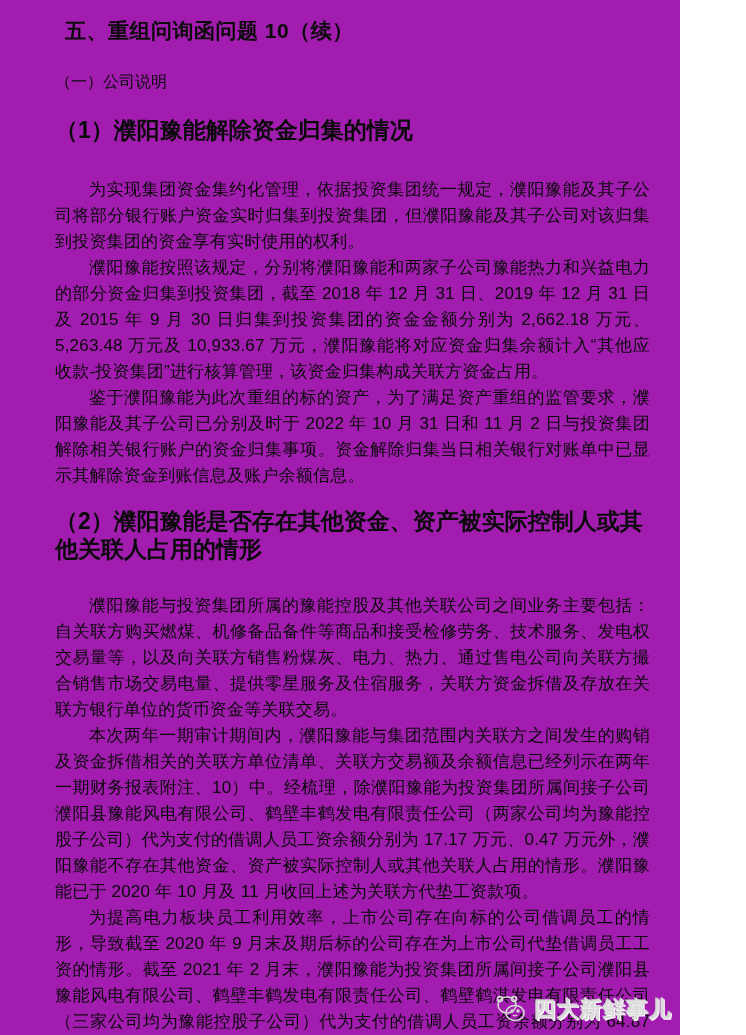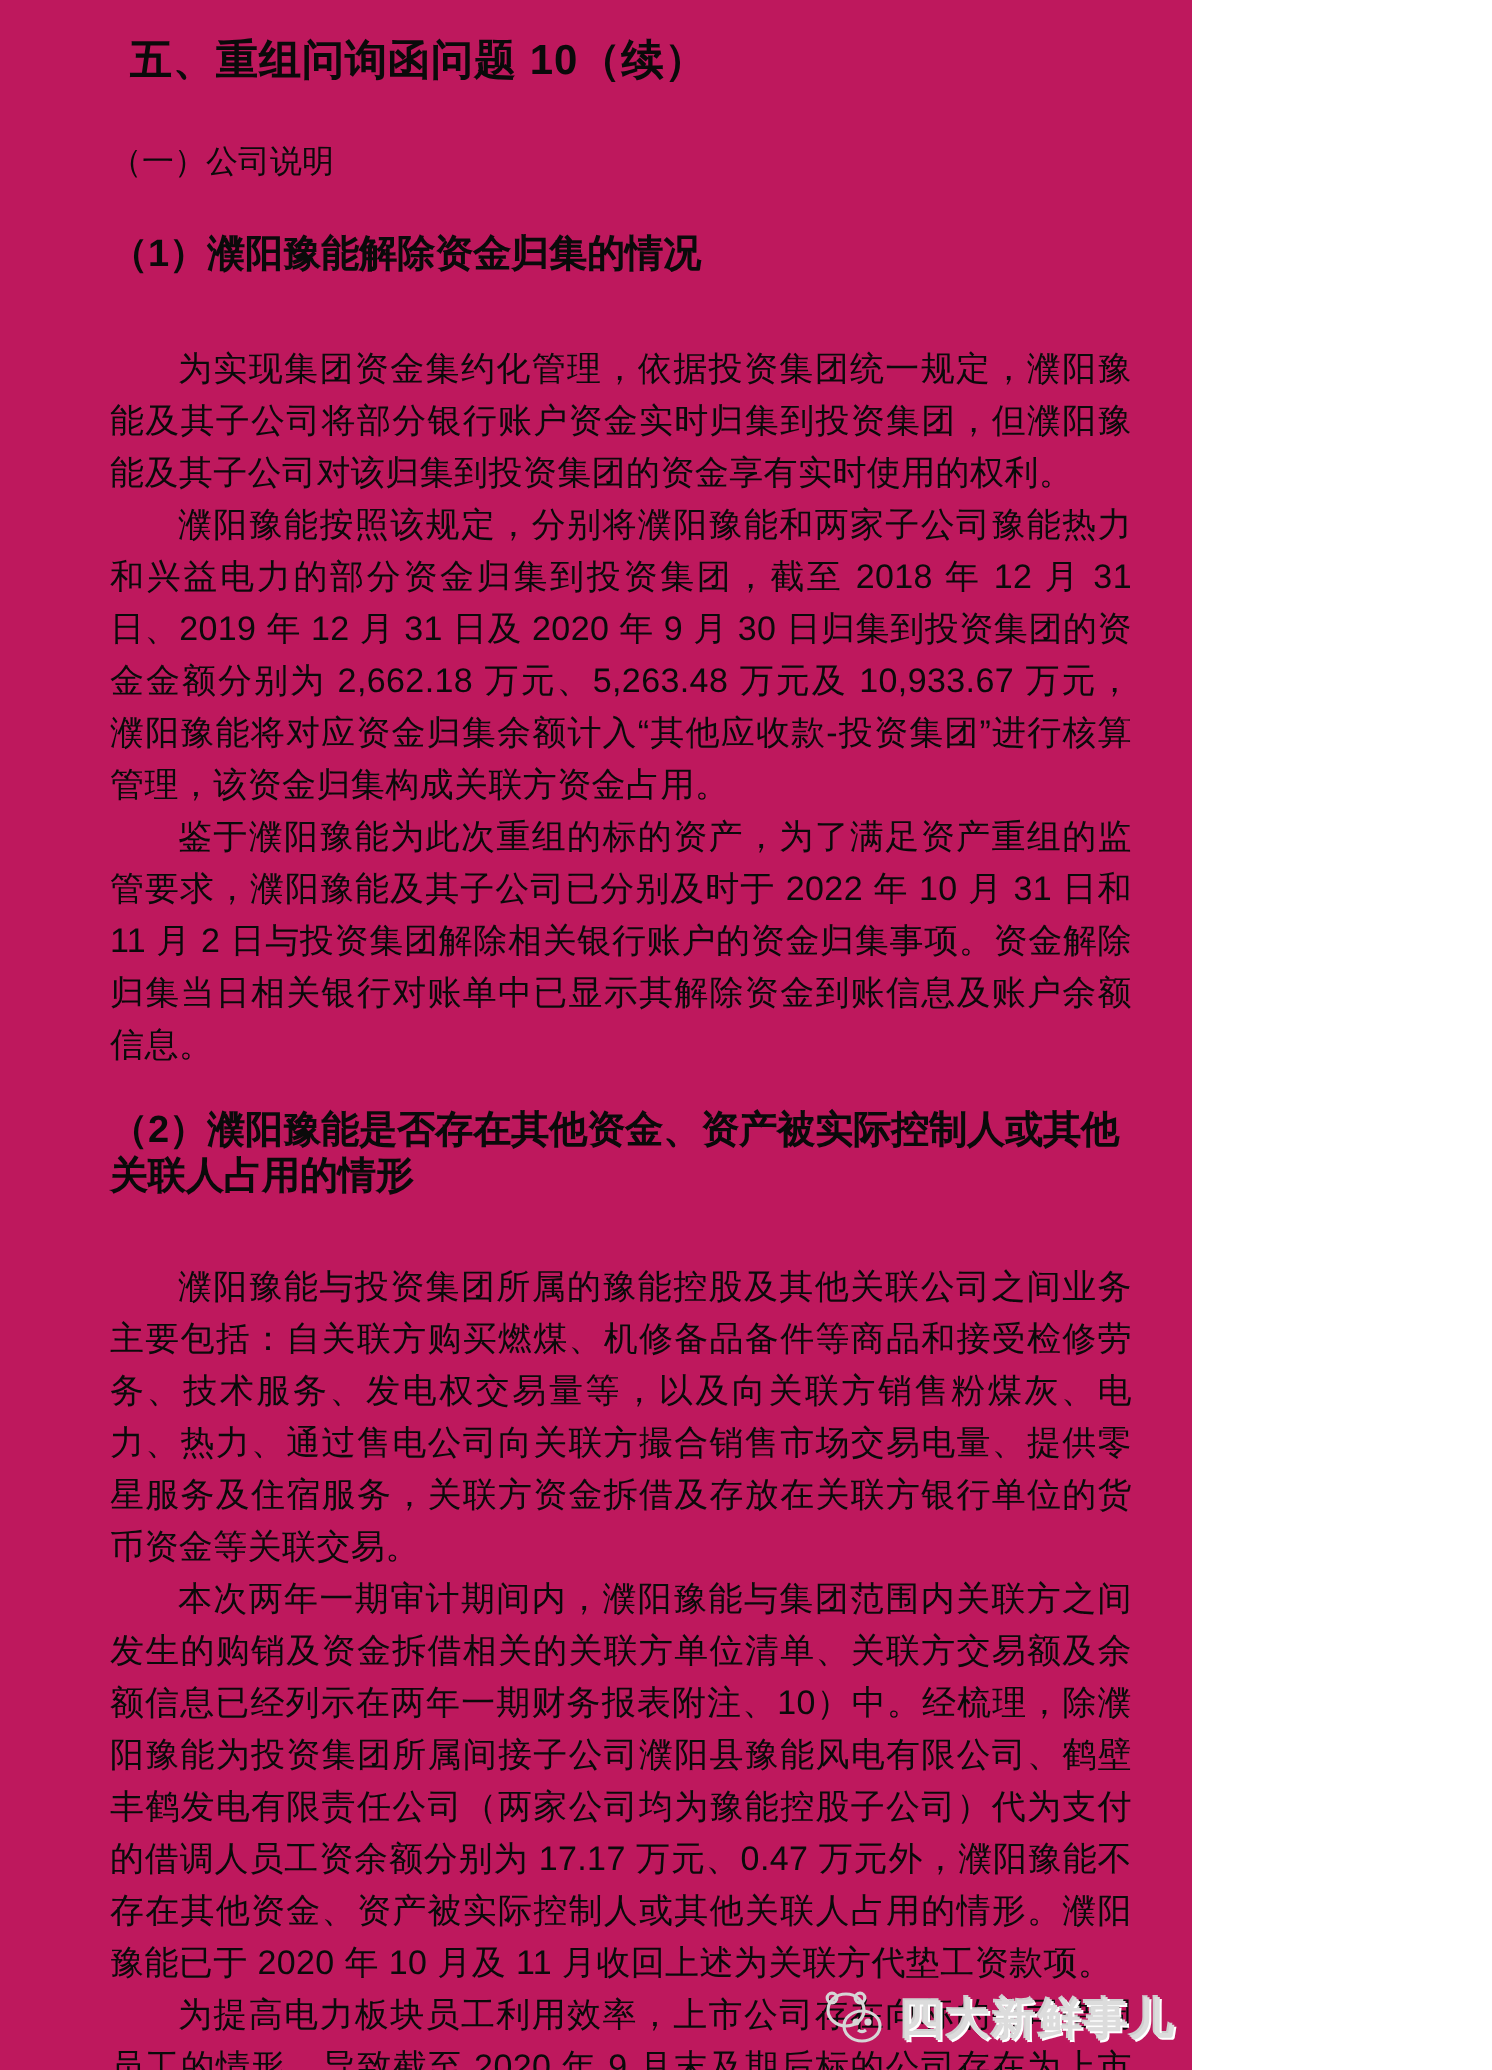--- a/index.html
+++ b/index.html
@@ -2,44 +2,44 @@
 <html lang="zh"><head>
 <meta charset="utf-8">
 <style>
   html, body {
     margin: 0;
     padding: 0;
     background: #ffffff;
   }
   .page {
     position: relative;
-    width: 596px;
+    width: 680px;
     height: 1035px;
-    background: #be185d;
+    background: #a21caf;
     font-family: "Liberation Sans", "DejaVu Sans", sans-serif;
     color: #0a0a0a;
     box-sizing: border-box;
     padding: 18px 30px 0 55px;
     overflow: hidden;
   }
   .doc-title {
     font-size: 21px;
     font-weight: 700;
     line-height: 1.2;
     margin: 0 0 29px 10px;
     letter-spacing: 0.5px;
   }
   .section-heading {
     font-size: 16px;
     font-weight: 400;
     line-height: 1.2;
     margin: 0 0 26px 0;
   }
   .sub-heading {
-    font-size: 19px;
+    font-size: 23px;
     font-weight: 700;
     line-height: 1.2;
     margin: 0 0 32px 0;
   }
   .sub-heading.second {
     margin-top: 19px;
     margin-bottom: 30px;
   }
   .body-para {
     font-size: 17px;
@@ -74,21 +74,21 @@
 
 <div class="page">
 
   <h1 class="doc-title">五、重组问询函问题 10（续）</h1>
 
   <h2 class="section-heading">（一）公司说明</h2>
 
   <h3 class="sub-heading">（1）濮阳豫能解除资金归集的情况</h3>
 
   <p class="body-para">为实现集团资金集约化管理，依据投资集团统一规定，濮阳豫能及其子公司将部分银行账户资金实时归集到投资集团，但濮阳豫能及其子公司对该归集到投资集团的资金享有实时使用的权利。</p>
-  <p class="body-para">濮阳豫能按照该规定，分别将濮阳豫能和两家子公司豫能热力和兴益电力的部分资金归集到投资集团，截至 2018 年 12 月 31 日、2019 年 12 月 31 日及 2020 年 9 月 30 日归集到投资集团的资金金额分别为 2,662.18 万元、5,263.48 万元及 10,933.67 万元，濮阳豫能将对应资金归集余额计入“其他应收款-投资集团”进行核算管理，该资金归集构成关联方资金占用。</p>
+  <p class="body-para">濮阳豫能按照该规定，分别将濮阳豫能和两家子公司豫能热力和兴益电力的部分资金归集到投资集团，截至 2018 年 12 月 31 日、2019 年 12 月 31 日及 2015 年 9 月 30 日归集到投资集团的资金金额分别为 2,662.18 万元、5,263.48 万元及 10,933.67 万元，濮阳豫能将对应资金归集余额计入“其他应收款-投资集团”进行核算管理，该资金归集构成关联方资金占用。</p>
   <p class="body-para">鉴于濮阳豫能为此次重组的标的资产，为了满足资产重组的监管要求，濮阳豫能及其子公司已分别及时于 2022 年 10 月 31 日和 11 月 2 日与投资集团解除相关银行账户的资金归集事项。资金解除归集当日相关银行对账单中已显示其解除资金到账信息及账户余额信息。</p>
 
   <h3 class="sub-heading second">（2）濮阳豫能是否存在其他资金、资产被实际控制人或其他关联人占用的情形</h3>
 
   <p class="body-para">濮阳豫能与投资集团所属的豫能控股及其他关联公司之间业务主要包括：自关联方购买燃煤、机修备品备件等商品和接受检修劳务、技术服务、发电权交易量等，以及向关联方销售粉煤灰、电力、热力、通过售电公司向关联方撮合销售市场交易电量、提供零星服务及住宿服务，关联方资金拆借及存放在关联方银行单位的货币资金等关联交易。</p>
   <p class="body-para">本次两年一期审计期间内，濮阳豫能与集团范围内关联方之间发生的购销及资金拆借相关的关联方单位清单、关联方交易额及余额信息已经列示在两年一期财务报表附注、10）中。经梳理，除濮阳豫能为投资集团所属间接子公司濮阳县豫能风电有限公司、鹤壁丰鹤发电有限责任公司（两家公司均为豫能控股子公司）代为支付的借调人员工资余额分别为 17.17 万元、0.47 万元外，濮阳豫能不存在其他资金、资产被实际控制人或其他关联人占用的情形。濮阳豫能已于 2020 年 10 月及 11 月收回上述为关联方代垫工资款项。</p>
   <p class="body-para">为提高电力板块员工利用效率，上市公司存在向标的公司借调员工的情形，导致截至 2020 年 9 月末及期后标的公司存在为上市公司代垫借调员工工资的情形。截至 2021 年 2 月末，濮阳豫能为投资集团所属间接子公司濮阳县豫能风电有限公司、鹤壁丰鹤发电有限责任公司、鹤壁鹤淇发电有限责任公司（三家公司均为豫能控股子公司）代为支付的借调人员工资余额分别为 64.87 万元、3.50 万元以及 4.52 万元，合计 72.90 万元，濮阳豫能已于 2021 年 3 月 15 日收回上述为关联方代垫工资款项。考虑到上述员工借调事项短期内仍将持续，后续濮阳豫能遵守上市公司关于《规范上市公司与关联方资金往来及上市公司对外担保若干问题的通知》要求，对相关代收代付职工薪酬款项实行月清月结管理。</p>
 
   <div class="watermark">
     <span class="watermark-icon">

